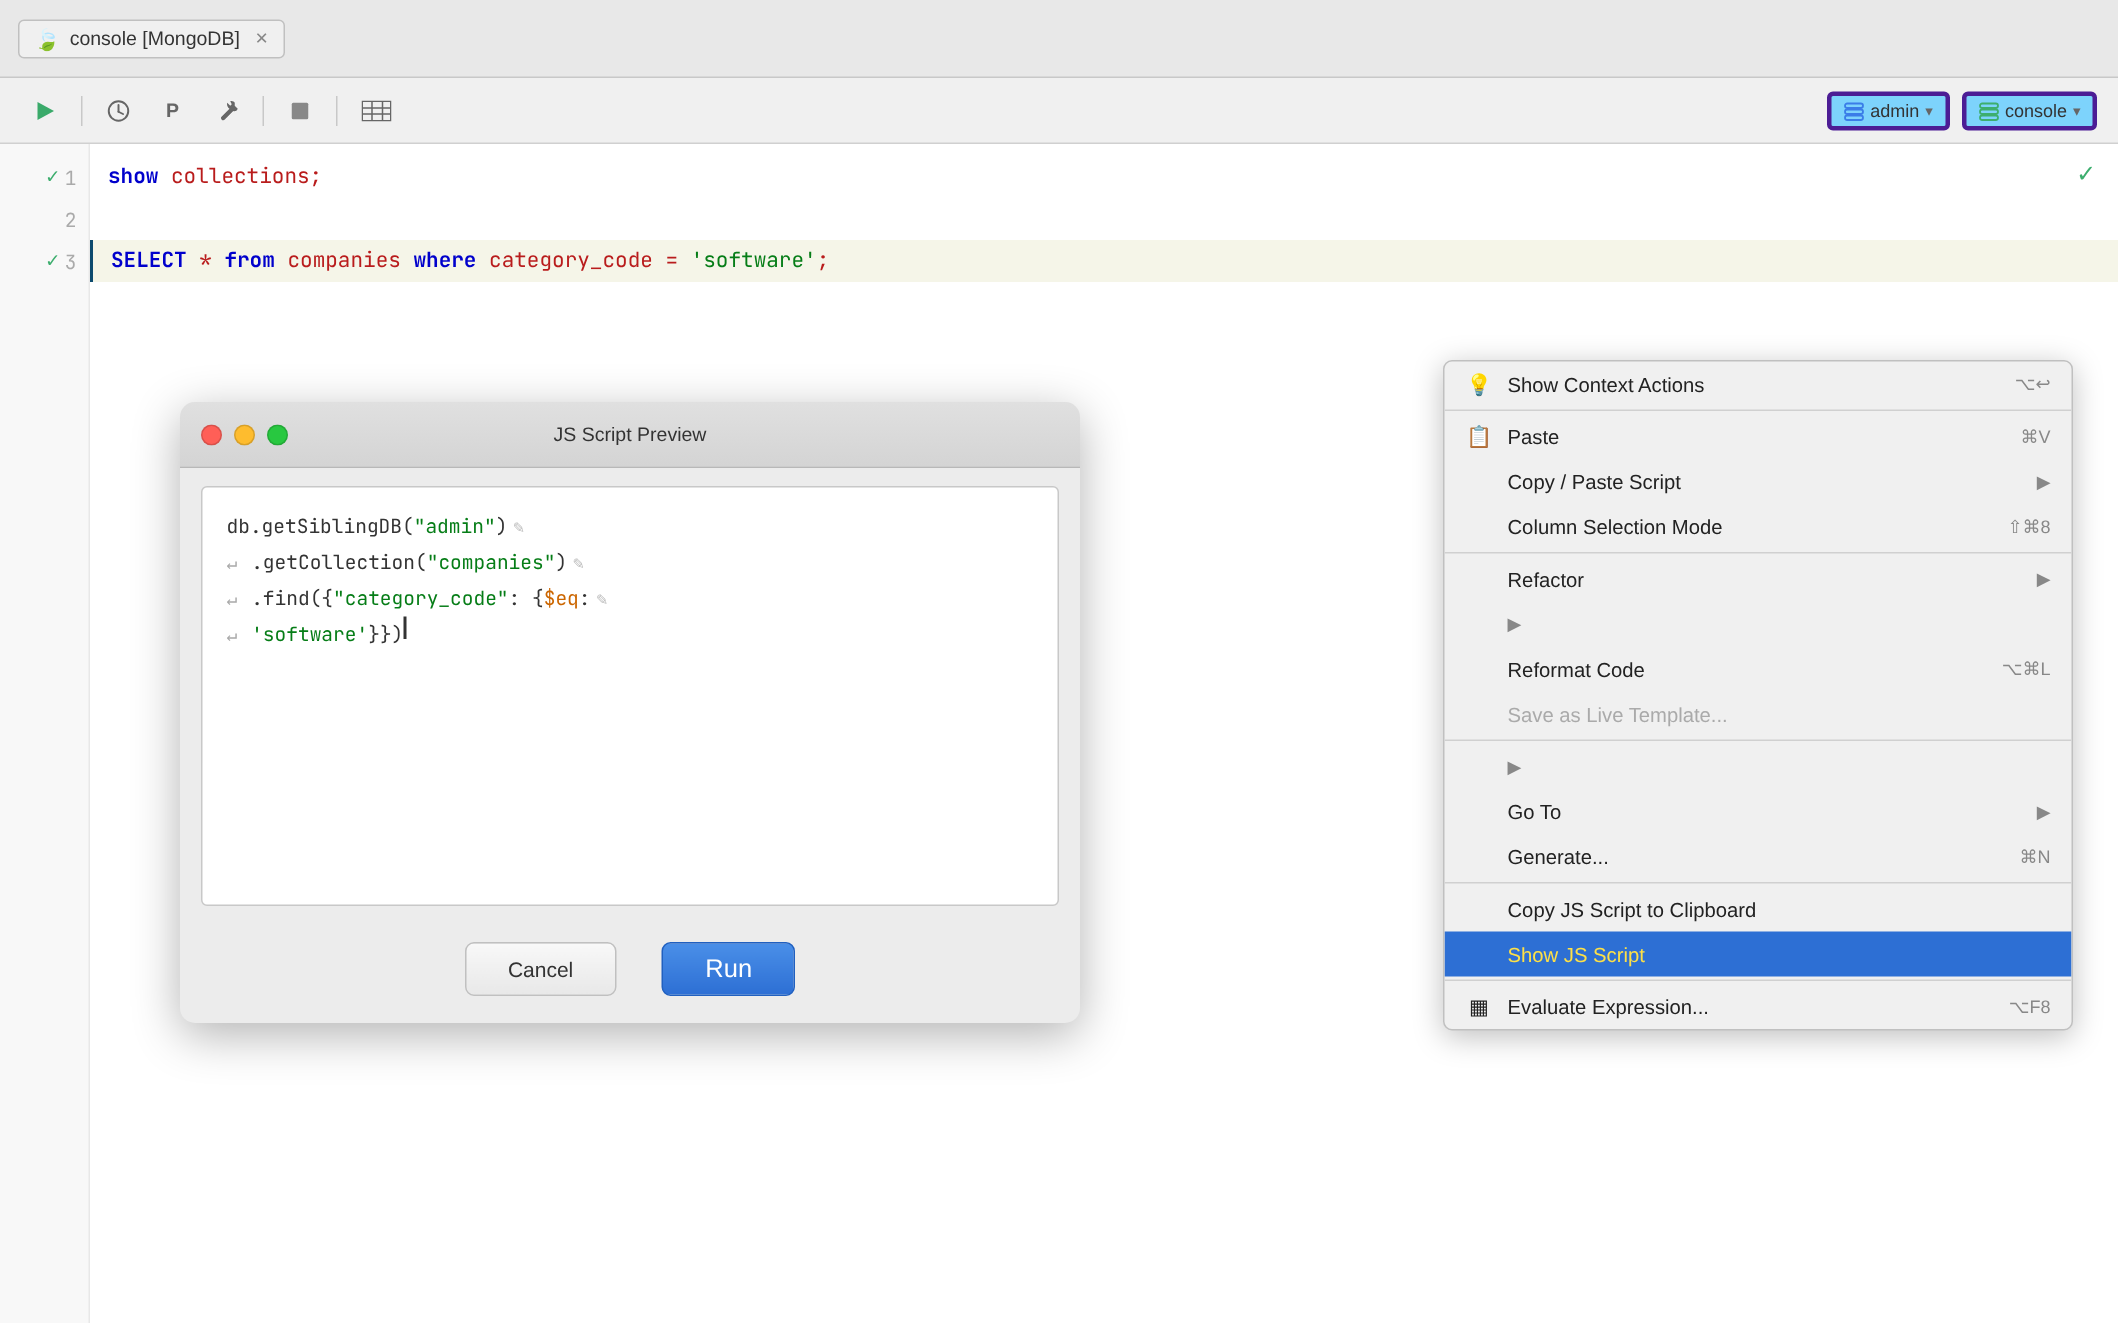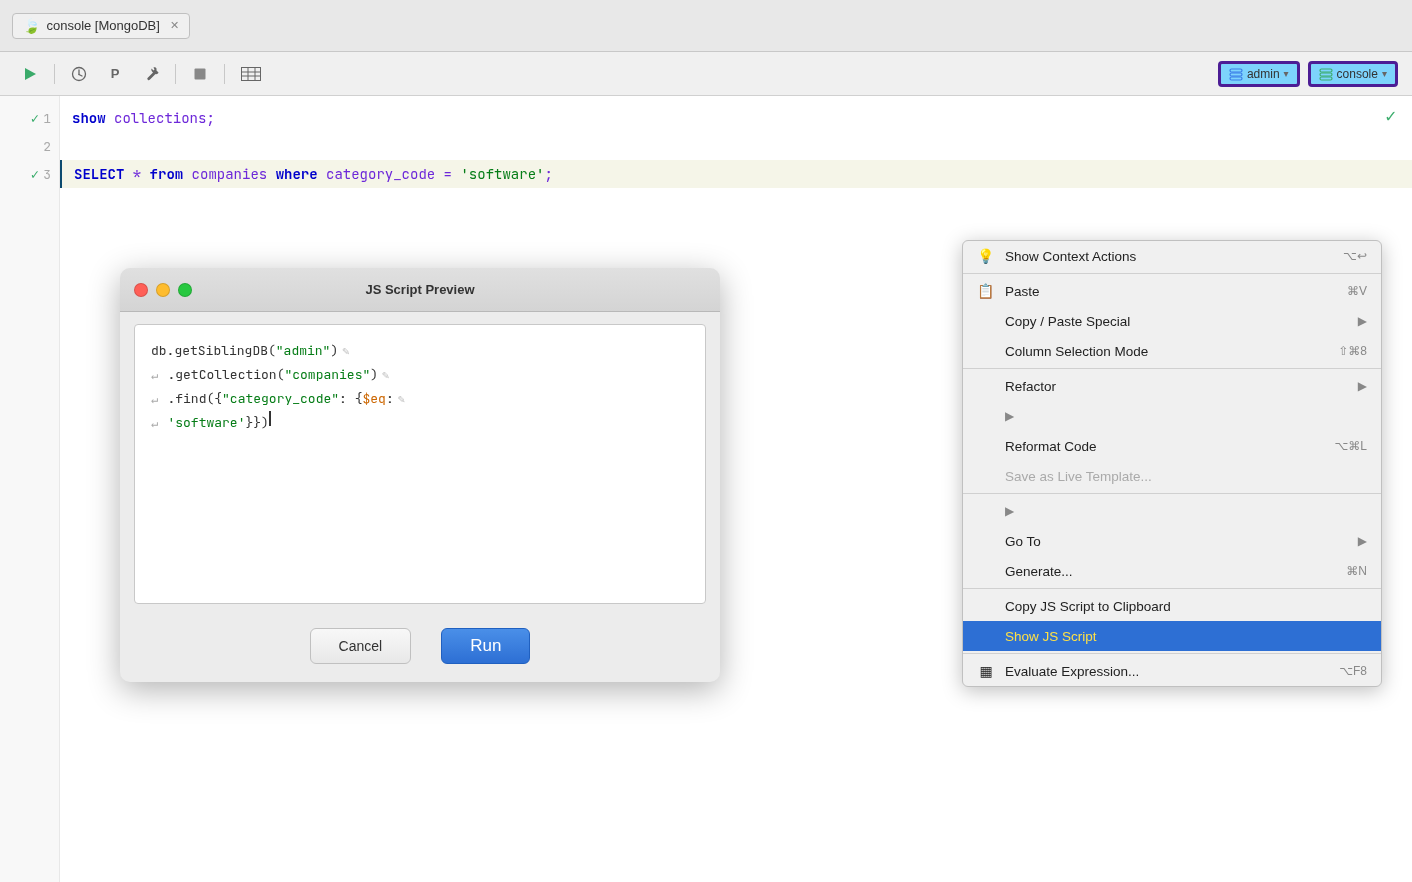--- a/index.html
+++ b/index.html
@@ -137,21 +137,21 @@
     .code-line.highlighted {
       background: #f5f5e8;
       margin: 0 -12px;
       padding: 0 12px;
       border-left: 2px solid #0c4a6e;
     }
 
     
     .kw { color: #0000cc; font-weight: bold; }
     .str { color: #067d17; }
-    .plain { color: #6d28d9; }
+    .plain { color: #b91c1c; }
     .green-check-right {
       position: absolute;
       right: 16px;
       top: 8px;
       color: #3dae6e;
       font-size: 18px;
     }
 
     
     .context-menu {
@@ -240,21 +240,21 @@
       width: 14px;
       height: 14px;
       border-radius: 50%;
       border: 1px solid rgba(0,0,0,0.15);
     }
     .tl-red { background: #ff5f57; }
     .tl-yellow { background: #febc2e; }
     .tl-green { background: #28c840; }
     .dialog-title {
       font-size: 13px;
-      font-weight: 700;
+      font-weight: 400;
       color: #333;
     }
     .dialog-body {
       padding: 12px 14px 14px;
     }
     .code-preview {
       background: #fff;
       border: 1px solid #c8c8c8;
       border-radius: 4px;
       padding: 14px 16px;
@@ -483,21 +483,21 @@
     <span class="menu-shortcut">⌥↩</span>
   </div>
   <div class="menu-separator"></div>
   <div class="menu-item">
     <span class="menu-icon">📋</span>
     <span class="menu-label">Paste</span>
     <span class="menu-shortcut">⌘V</span>
   </div>
   <div class="menu-item">
     <span class="menu-icon"></span>
-    <span class="menu-label">Copy / Paste Special</span>
+    <span class="menu-label">Copy / Paste Script</span>
     <span class="submenu-arrow">▶</span>
   </div>
   <div class="menu-item">
     <span class="menu-icon"></span>
     <span class="menu-label">Column Selection Mode</span>
     <span class="menu-shortcut">⇧⌘8</span>
   </div>
   <div class="menu-separator"></div>
   <div class="menu-item">
     <span class="menu-icon"></span>

